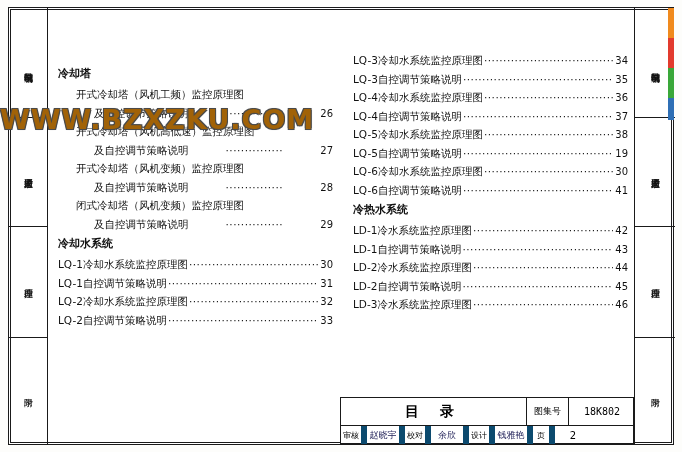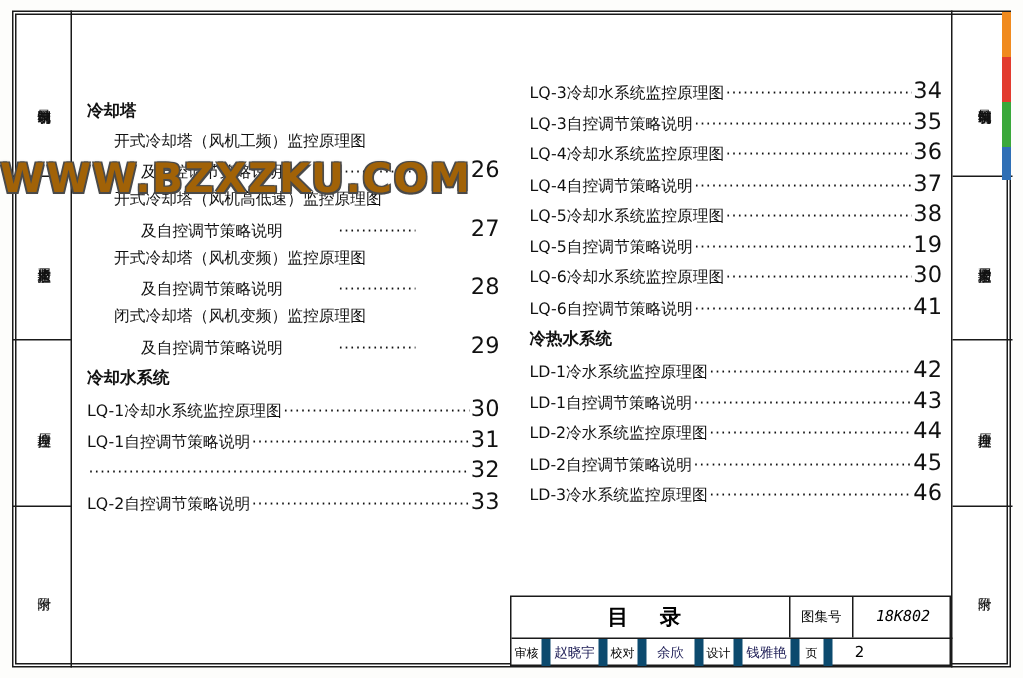--- a/index.html
+++ b/index.html
@@ -78,21 +78,21 @@
   .entry .dots{
     flex:1;
     overflow:hidden;
     white-space:nowrap;
     font-size:10.5px;
     letter-spacing:0.5px;
     margin:0 1px;
     color:#111;
   }
   .entry .pg{
-    font-size:15px;
+    font-size:10px;
     min-width:14px;
     text-align:right;
   }
   .head{
     font-size:11px;
     font-weight:bold;
     margin-bottom:7px;
     margin-top:4px;
   }
   .head.first{margin-top:12px;}
@@ -118,21 +118,21 @@
   }
   .tb-atlas{
     width:108px;display:flex;box-sizing:border-box;
   }
   .tb-atlas .lbl{
     width:42px;display:flex;align-items:center;justify-content:center;
     font-size:9px;border-right:1px solid #1a1a1a;box-sizing:border-box;
   }
   .tb-atlas .val{
     flex:1;display:flex;align-items:center;justify-content:center;
-    font-size:10px;font-family:"DejaVu Sans Mono","Liberation Mono",monospace;font-style:italic;
+    font-size:10px;font-family:"DejaVu Sans Mono","Liberation Mono",monospace;
   }
   .tb-bot{
     position:absolute;left:0;top:28px;width:294px;height:18px;
     display:flex;box-sizing:border-box;
   }
   .cell{
     display:flex;align-items:center;justify-content:center;
     border-right:6px solid #0c4a6e;box-sizing:border-box;
     font-size:8px;height:100%;
   }
@@ -253,20 +253,21 @@
         <span class="pg">30</span>
       </div>
 
       <div class="entry">
         <span class="label">LQ-1自控调节策略说明</span>
         <span class="dots">····································································</span>
         <span class="pg">31</span>
       </div>
 
       <div class="entry">
+        <span class="label">LQ-2冷却水系统监控原理图</span>
         <span class="dots">····································································</span>
         <span class="pg">32</span>
       </div>
 
       <div class="entry">
         <span class="label">LQ-2自控调节策略说明</span>
         <span class="dots">····································································</span>
         <span class="pg">33</span>
       </div>
     </div>

